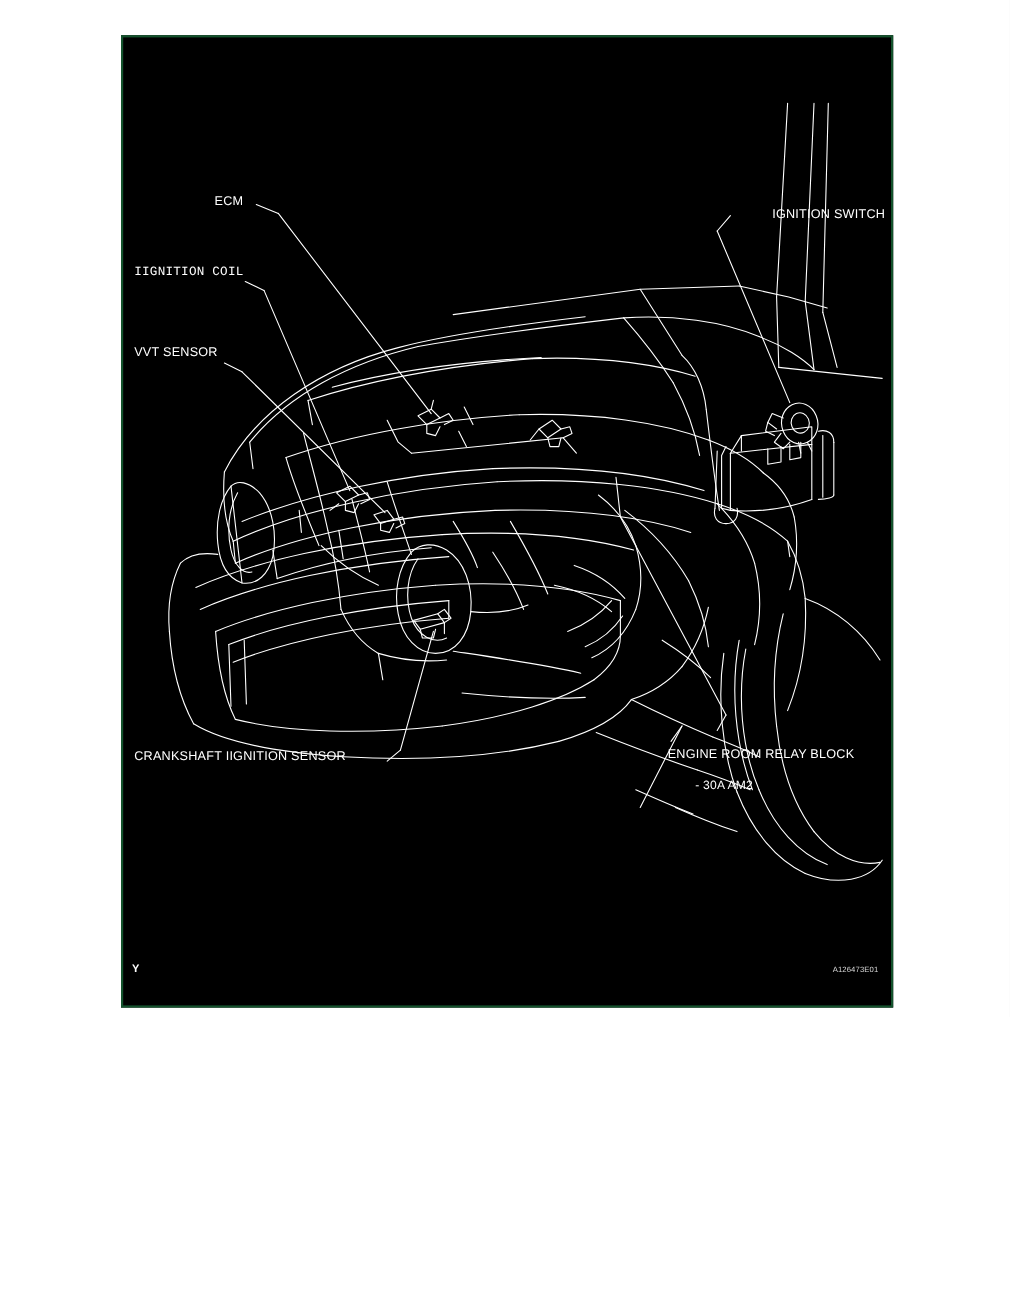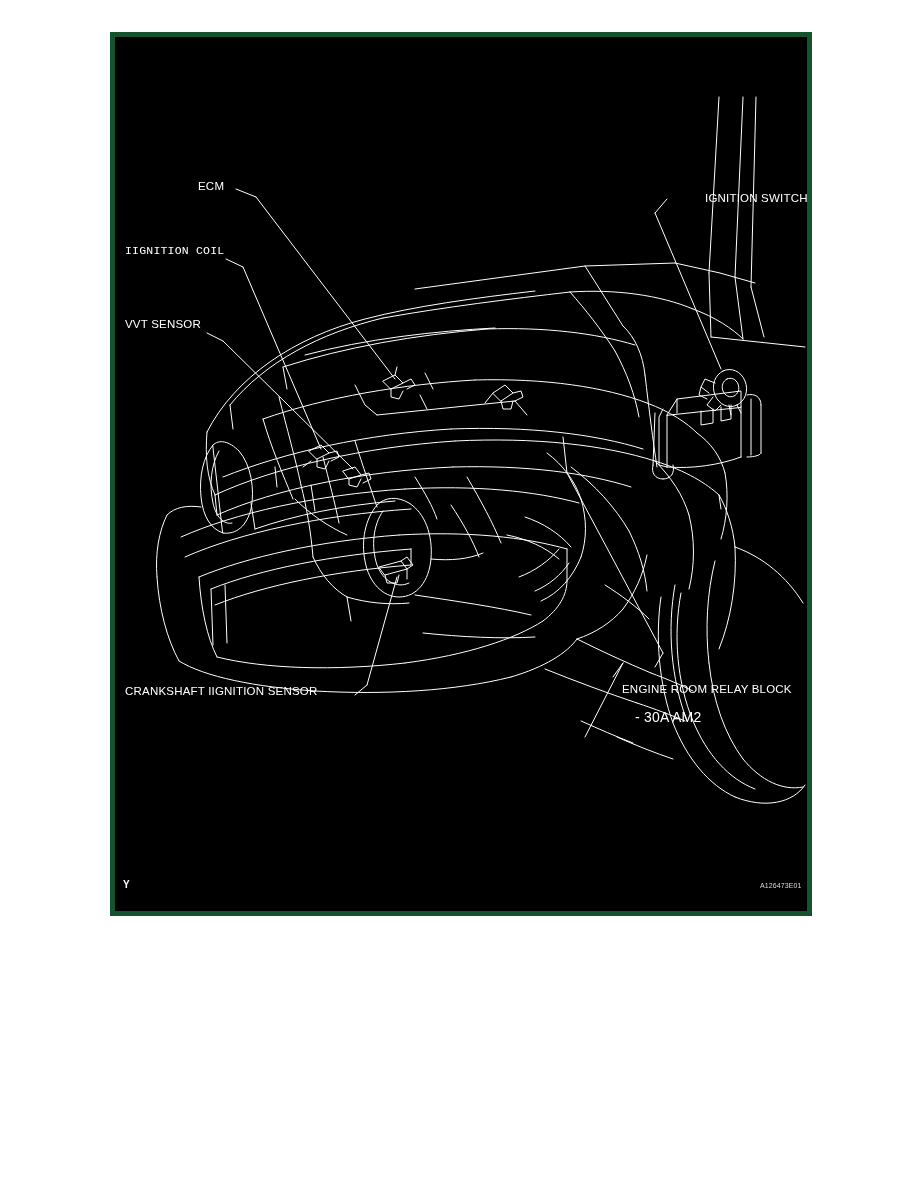--- a/index.html
+++ b/index.html
@@ -20,21 +20,21 @@
     background: #ffffff;
   }
 
   
   #figure-frame {
     position: absolute;
     left: 110px;
     top: 32px;
     width: 702px;
     height: 884px;
-    border: 5px solid #14532d;
+    border: 2px solid #14532d;
     background: #000000;
     box-sizing: border-box;
   }
 
   #figure-inner {
     position: absolute;
     left: 0;
     top: 0;
     width: 100%;
     height: 100%;
@@ -59,21 +59,21 @@
     line-height: 13px;
     letter-spacing: 0.2px;
     white-space: nowrap;
     -webkit-font-smoothing: antialiased;
   }
 
   .callout-sub {
     position: absolute;
     color: #ffffff;
     font-family: "Liberation Sans", sans-serif;
-    font-size: 14px;
+    font-size: 11px;
     line-height: 13px;
     letter-spacing: 0.2px;
     white-space: nowrap;
   }
 
   .corner-mark {
     position: absolute;
     color: #ffffff;
     font-family: "Liberation Sans", sans-serif;
     font-size: 10px;
@@ -89,21 +89,21 @@
     letter-spacing: 0.1px;
     white-space: nowrap;
   }
 
   
   #label-ecm            { left: 83px;  top: 143px; }
   #label-ignition-coil  { left: 10px;  top: 207px; font-family: Liberation Mono, monospace; }
   #label-vvt-sensor     { left: 10px;  top: 281px; }
   #label-ignition-switch{ left: 558px; top: 155px; margin-left: 32px; }
   #label-crankshaft     { left: 10px;  top: 648px; }
-  #label-relay-block    { left: 495px; top: 646px; margin-left: 12px; }
+  #label-relay-block    { left: 495px; top: 646px; }
   #label-relay-fuse     { left: 520px; top: 674px; }
   #corner-y             { left: 8px;   top: 842px; }
   #figure-code          { left: 645px; top: 845px; }
 </style>
 </head>
 <body>
 
 <div id="page">
 
   <div id="figure-frame">

